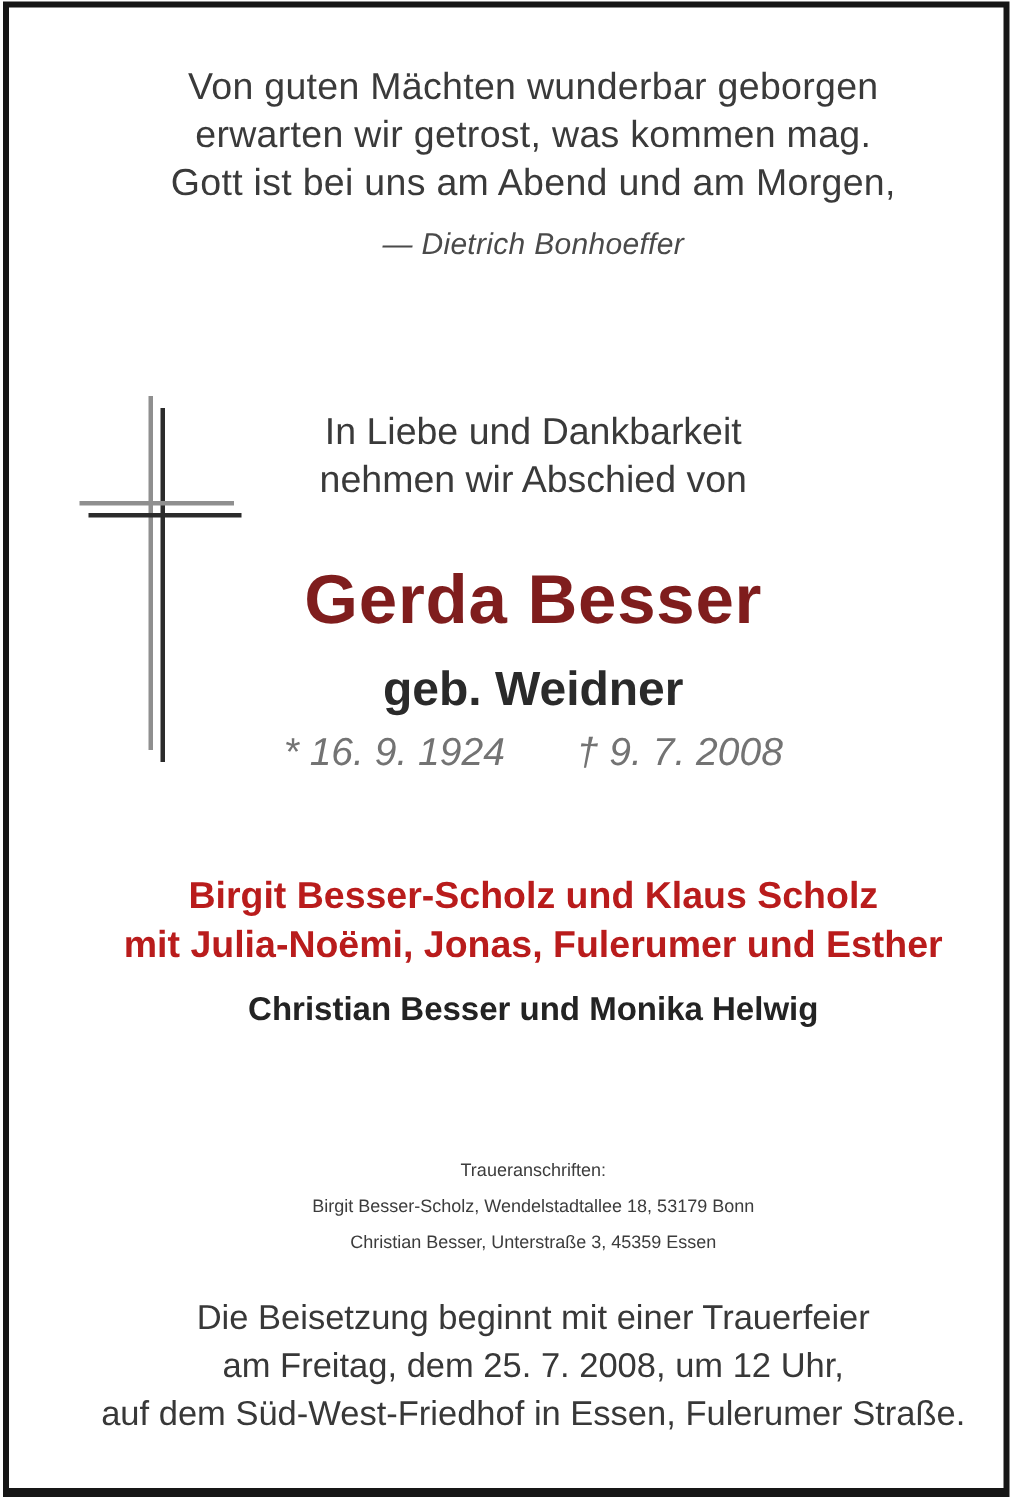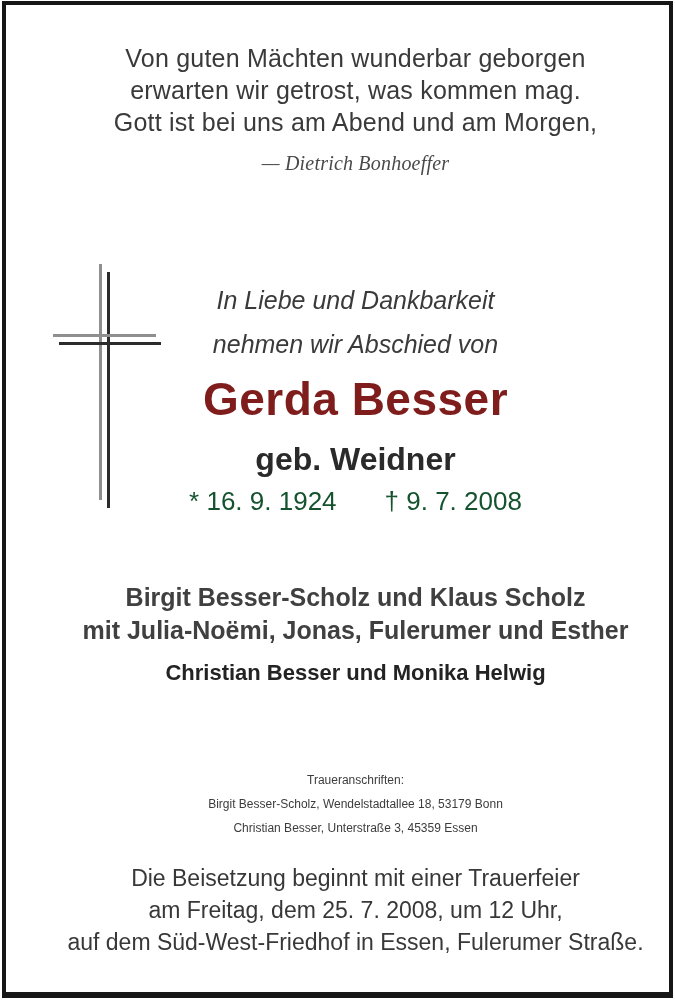--- a/index.html
+++ b/index.html
@@ -25,35 +25,34 @@
     text-align: center;
     color: #3a3a3a;
   }
   .quote { top: 42px; font-size: 25px; line-height: 32px; letter-spacing: 0.2px; }
   .quote p { margin: 0; }
   .attribution {
     margin-top: 9px !important;
     font-size: 20px;
     font-style: italic;
     color: #4a4a4a;
-    font-family: Liberation Serif, serif;
   }
   .intro { top: 272px; font-size: 25px; line-height: 32px; }
-  .intro p { margin: 12px; font-style: italic; }
+  .intro p { margin: 0; }
   .deceased-name {
     top: 372px;
     font-size: 46px;
     font-weight: bold;
     letter-spacing: 0.5px;
     color: #7f1d1d;
   }
   .maiden { top: 441px; font-size: 32px; font-weight: bold; color: #2a2a2a; }
-  .dates { top: 486px; font-size: 26px; color: #14532d; }
+  .dates { top: 486px; font-size: 26px; color: #737373; font-style: italic; }
   .dates .birth { margin-right: 48px; }
-  .mourners-a { top: 581px; font-size: 25px; font-weight: bold; line-height: 33px; color: #404040; }
+  .mourners-a { top: 581px; font-size: 25px; font-weight: bold; line-height: 33px; color: #b91c1c; }
   .mourners-a p, .mourners-b p { margin: 0; }
   .mourners-b { top: 660px; font-size: 22px; font-weight: bold; color: #232323; }
   .addresses { top: 768px; font-size: 12px; line-height: 24px; color: #3c3c3c; }
   .addresses p { margin: 0; }
   .funeral { top: 862px; font-size: 23px; line-height: 32px; color: #383838; }
   .funeral p { margin: 0; }
   
   .cross { position: absolute; top: 0; left: 0; }
   .cross span { position: absolute; display: block; }
   .cross .v-light { left: 99px;  top: 264px; width: 3px;  height: 236px; background: #8f8f8f; }

